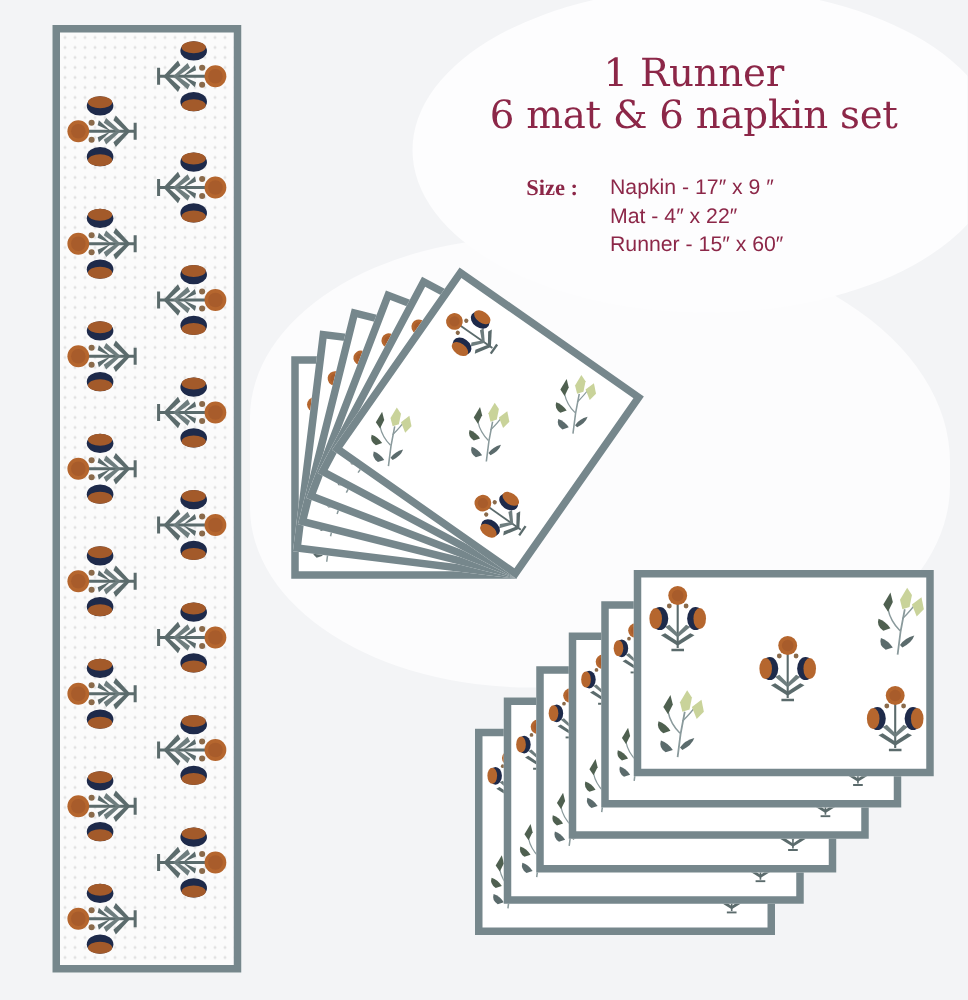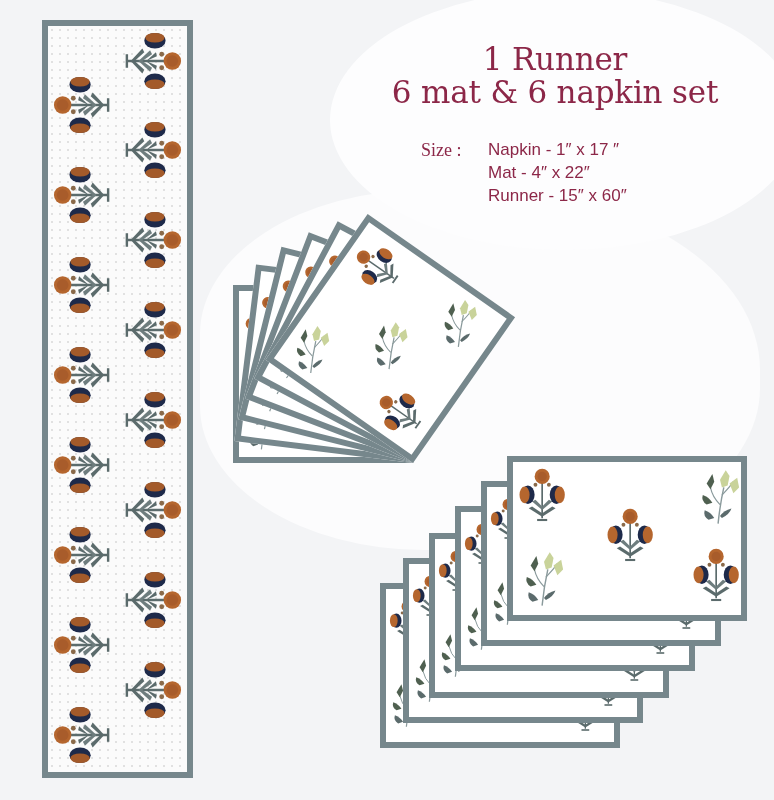--- a/index.html
+++ b/index.html
@@ -22,21 +22,21 @@
     color: #8c2748; font-size: 31px; line-height: 38px; letter-spacing: -0.2px;
   }
   .title.l1 { top: 40px; }
   .title.l2 { top: 73px; }
   .sizes {
     position: absolute; left: 421px; top: 138px; color: #8c2748;
     font-size: 17px; line-height: 24px;
   }
   .sizes .lbl {
     position: absolute; left: 0; top: 0; width: 60px;
-    font-family: "Liberation Serif", serif; font-size: 18px;
+    font-family: "Liberation Serif", serif; font-size: 18px; font-weight: bold;
   }
   .sizes .row { position: absolute; left: 67px; white-space: nowrap; }
 
   
   .runner {
     position: absolute; left: 42px; top: 20px; width: 139px; height: 746px;
     border: 6px solid #76878c; background-color: #fbfbfb;
     background-image: radial-gradient(circle, #e1e1e1 1px, transparent 1.4px);
     background-size: 8px 8px;
     overflow: hidden;
@@ -113,21 +113,21 @@
       <path d="M24 54 Q32 50 34 44 Q26 46 22 52 Z" fill="#5b6b6c"></path>
       <path d="M8 40 Q2 36 4 30 Q10 32 14 38 Z" fill="#4f6050"></path>
     </g>
   </defs>
 </svg>
 
 <div class="title l1">1 Runner</div>
 <div class="title l2">6 mat &amp; 6 napkin set</div>
 <div class="sizes">
   <span class="lbl">Size :</span>
-  <span class="row" style="top:0">Napkin - 1″ x 17 ″</span>
+  <span class="row" style="top:0">Napkin - 17″ x 9 ″</span>
   <span class="row" style="top:23px">Mat - 4″ x 22″</span>
   <span class="row" style="top:46px">Runner - 15″ x 60″</span>
 </div>
 
 <div class="runner">
   <svg class="motif" style="left:75px;top:4px" viewBox="0 0 62 62">
       <use href="#marigold-right"></use>
     </svg>
   <svg class="motif" style="left:4px;top:48px;transform:scaleX(-1)" viewBox="0 0 62 62">
       <use href="#marigold-right"></use>

